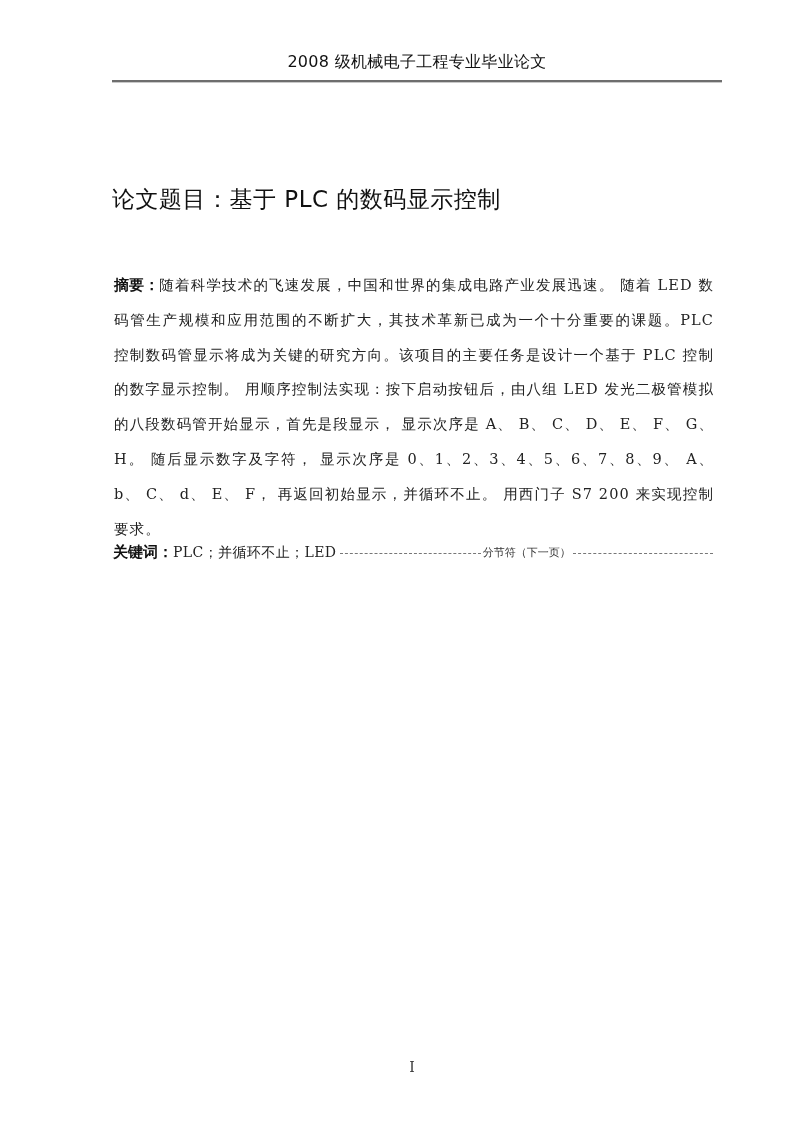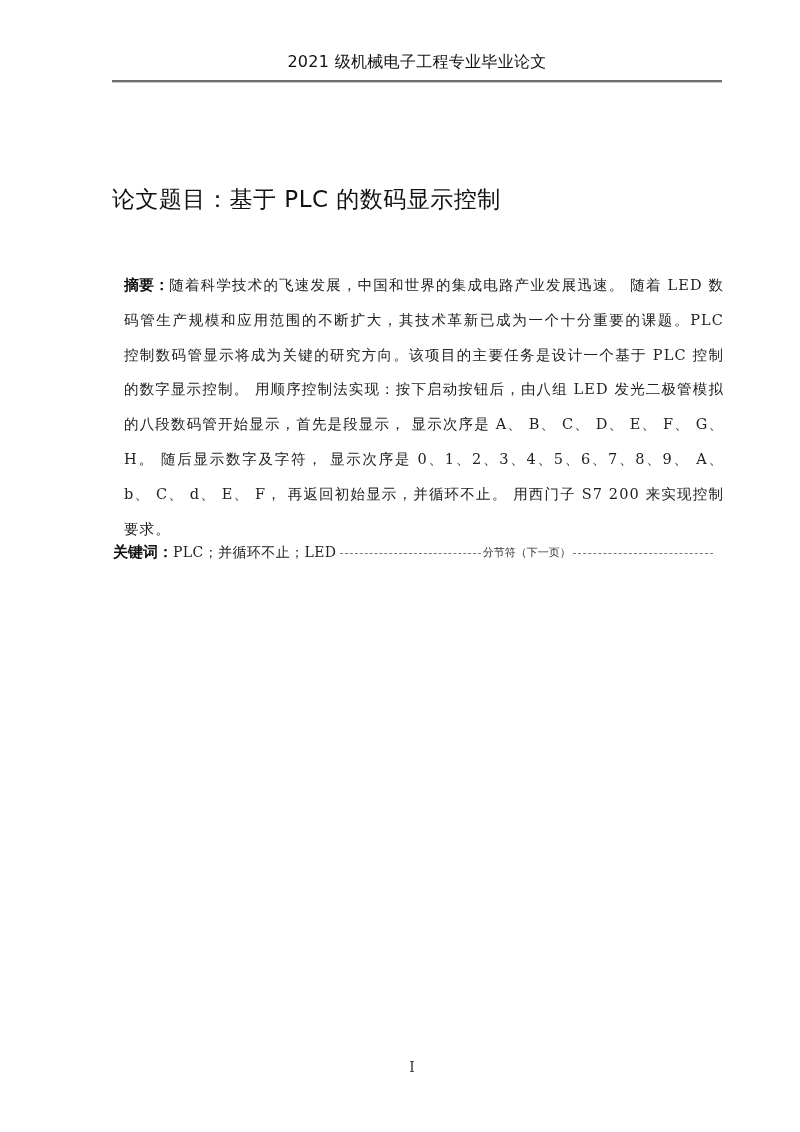--- a/index.html
+++ b/index.html
@@ -47,21 +47,21 @@
       width: 610px;
       top: 184px;
       text-align: left;
       font-family: "DejaVu Sans", "Liberation Sans", sans-serif;
       font-size: 23px;
       color: #111;
       letter-spacing: 0.5px;
     }
     .abstract {
       position: absolute;
-      left: 124px;
+      left: 114px;
       width: 600px;
       top: 268px;
       font-family: "DejaVu Serif", "Liberation Serif", serif;
       font-size: 14.5px;
       line-height: 34.8px;
       color: #222;
       text-align: justify;
       text-align-last: left;
       letter-spacing: 1.1px;
     }
@@ -118,21 +118,21 @@
       top: 1059px;
       text-align: center;
       font-family: "DejaVu Serif", "Liberation Serif", serif;
       font-size: 14px;
       color: #333;
     }
   </style>
 </head>
 <body>
 
-<div class="page-header">2021 级机械电子工程专业毕业论文</div>
+<div class="page-header">2008 级机械电子工程专业毕业论文</div>
 <div class="header-rule"></div>
 <div class="header-rule-light"></div>
 
 <div class="title">论文题目：基于 PLC 的数码显示控制</div>
 
 <div class="abstract">
   <span class="label">摘要：</span><span>随着科学技术的飞速发展，中国和世界的集成电路产业发展迅速。 随着 LED 数码管生产规模和应用范围的不断扩大，其技术革新已成为一个十分重要的课题。PLC 控制数码管显示将成为关键的研究方向。该项目的主要任务是设计一个基于 PLC 控制的数字显示控制。 用顺序控制法实现：按下启动按钮后，由八组 LED 发光二极管模拟的八段数码管开始显示，首先是段显示， 显示次序是 A、 B、 C、 D、 E、 F、 G、 H。 随后显示数字及字符， 显示次序是 0、1、2、3、4、5、6、7、8、9、 A、 b、 C、 d、 E、 F， 再返回初始显示，并循环不止。 用西门子 S7 200 来实现控制要求。</span>
 </div>
 
 <div class="keywords">

